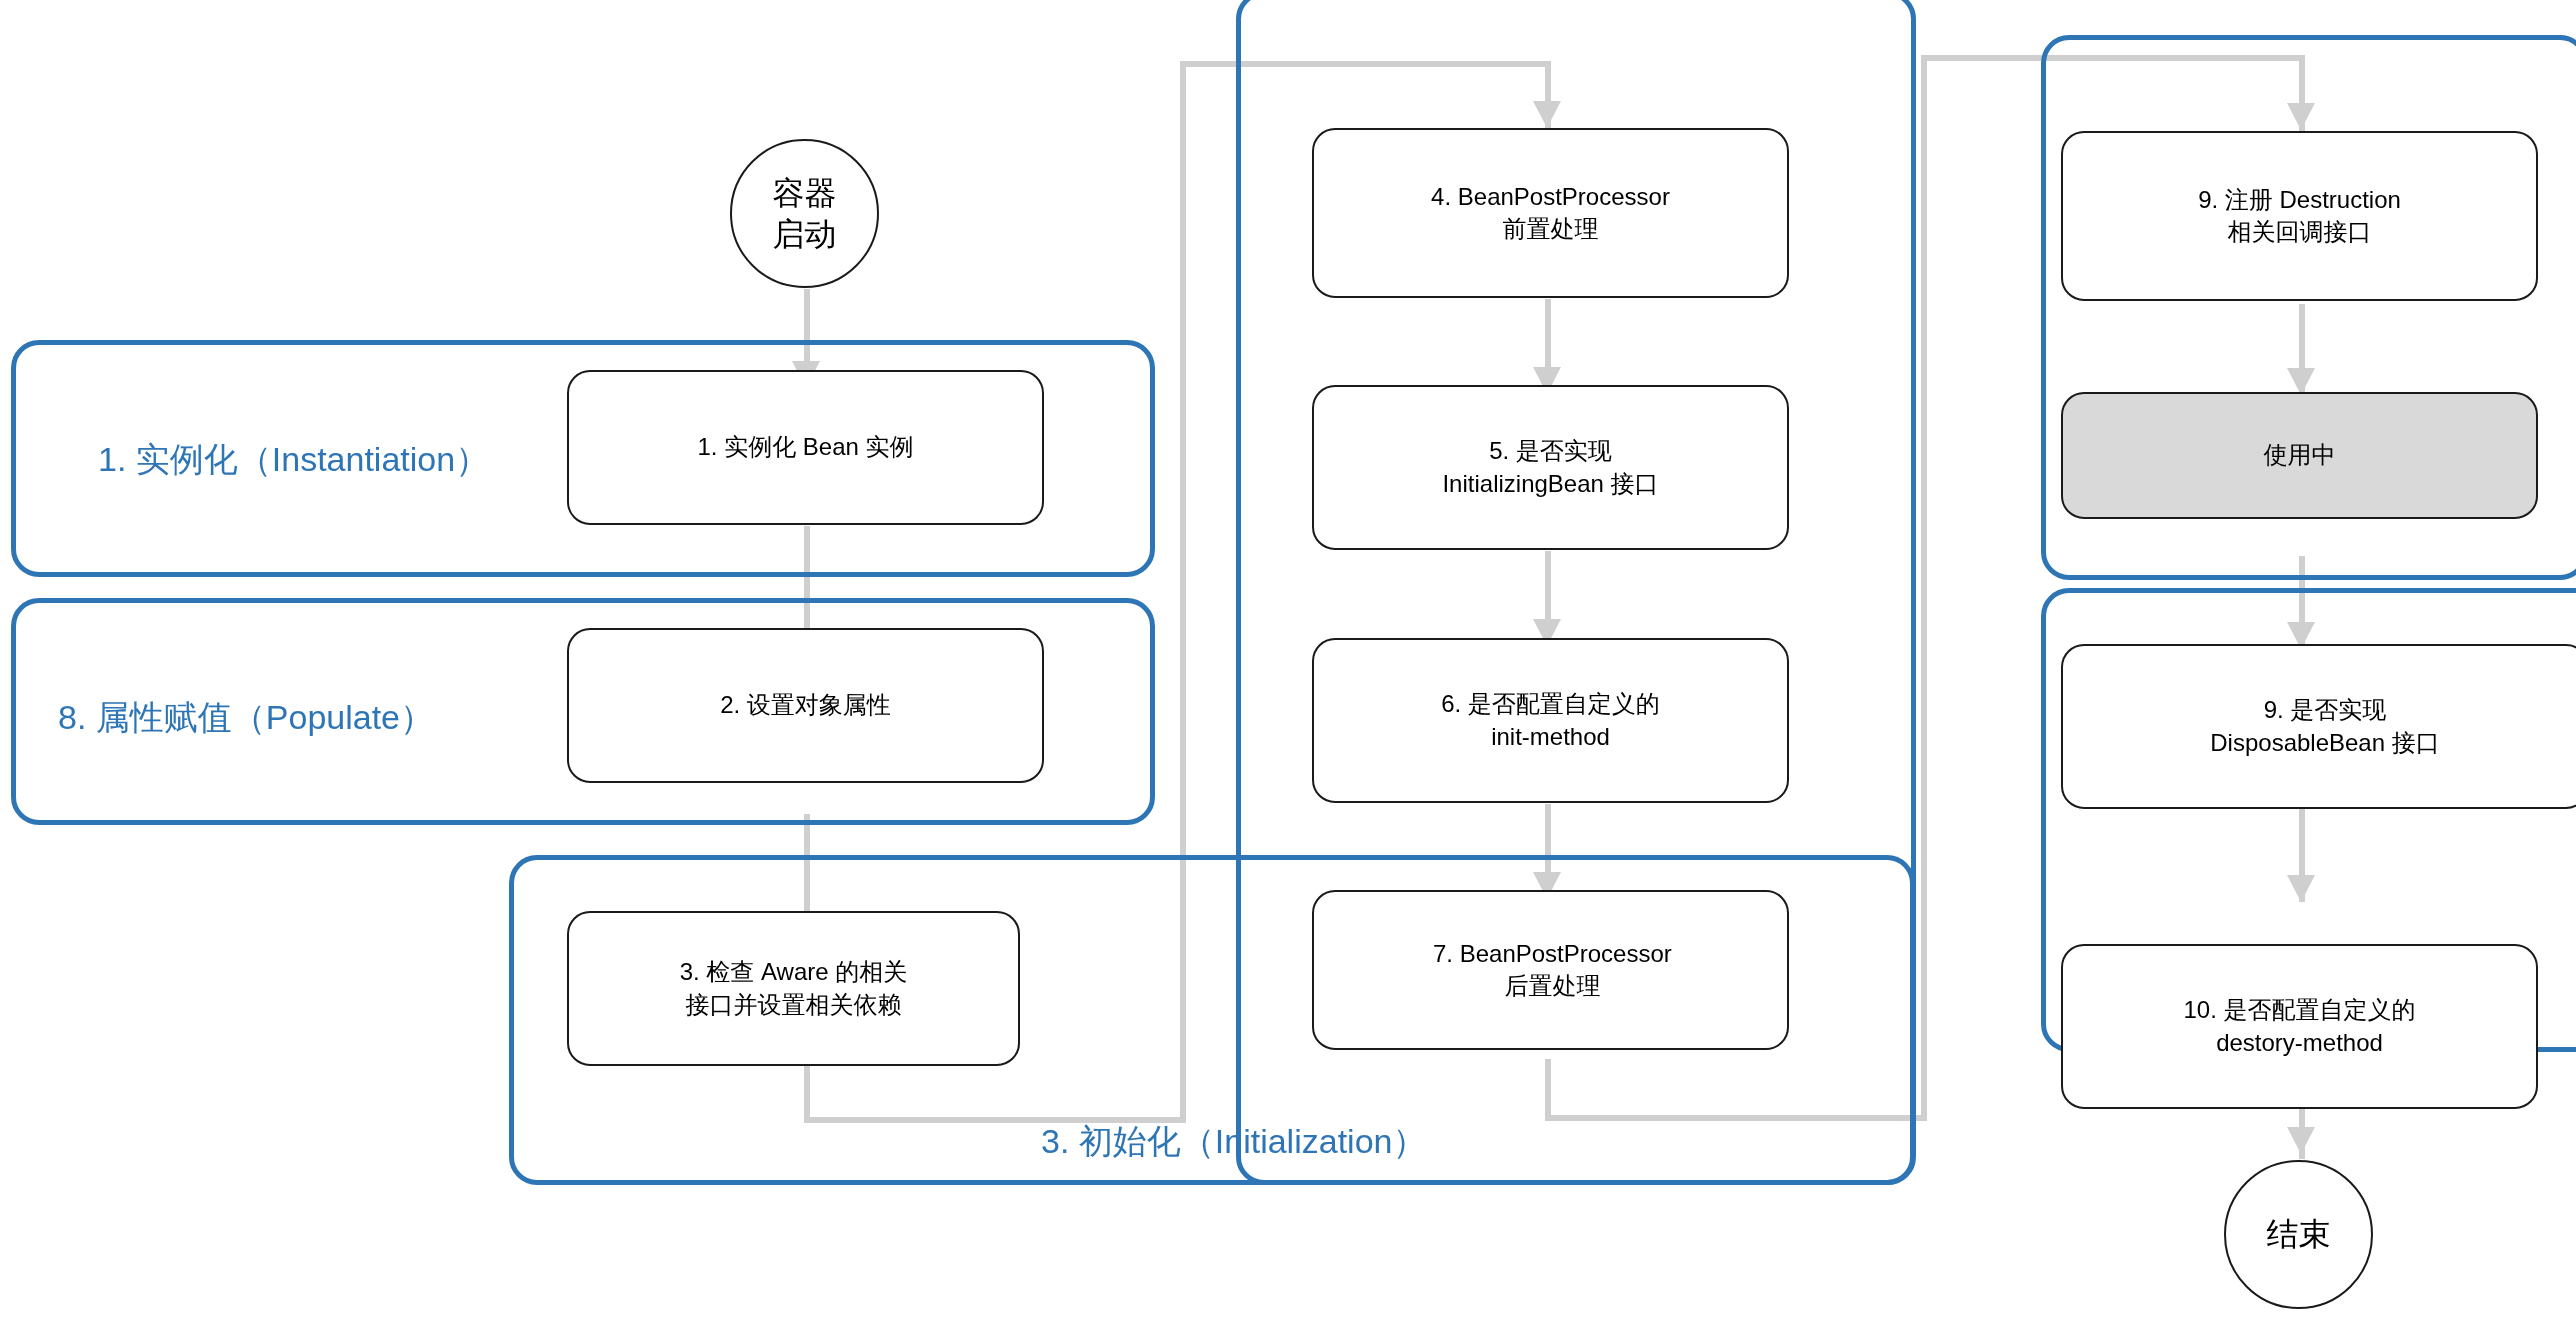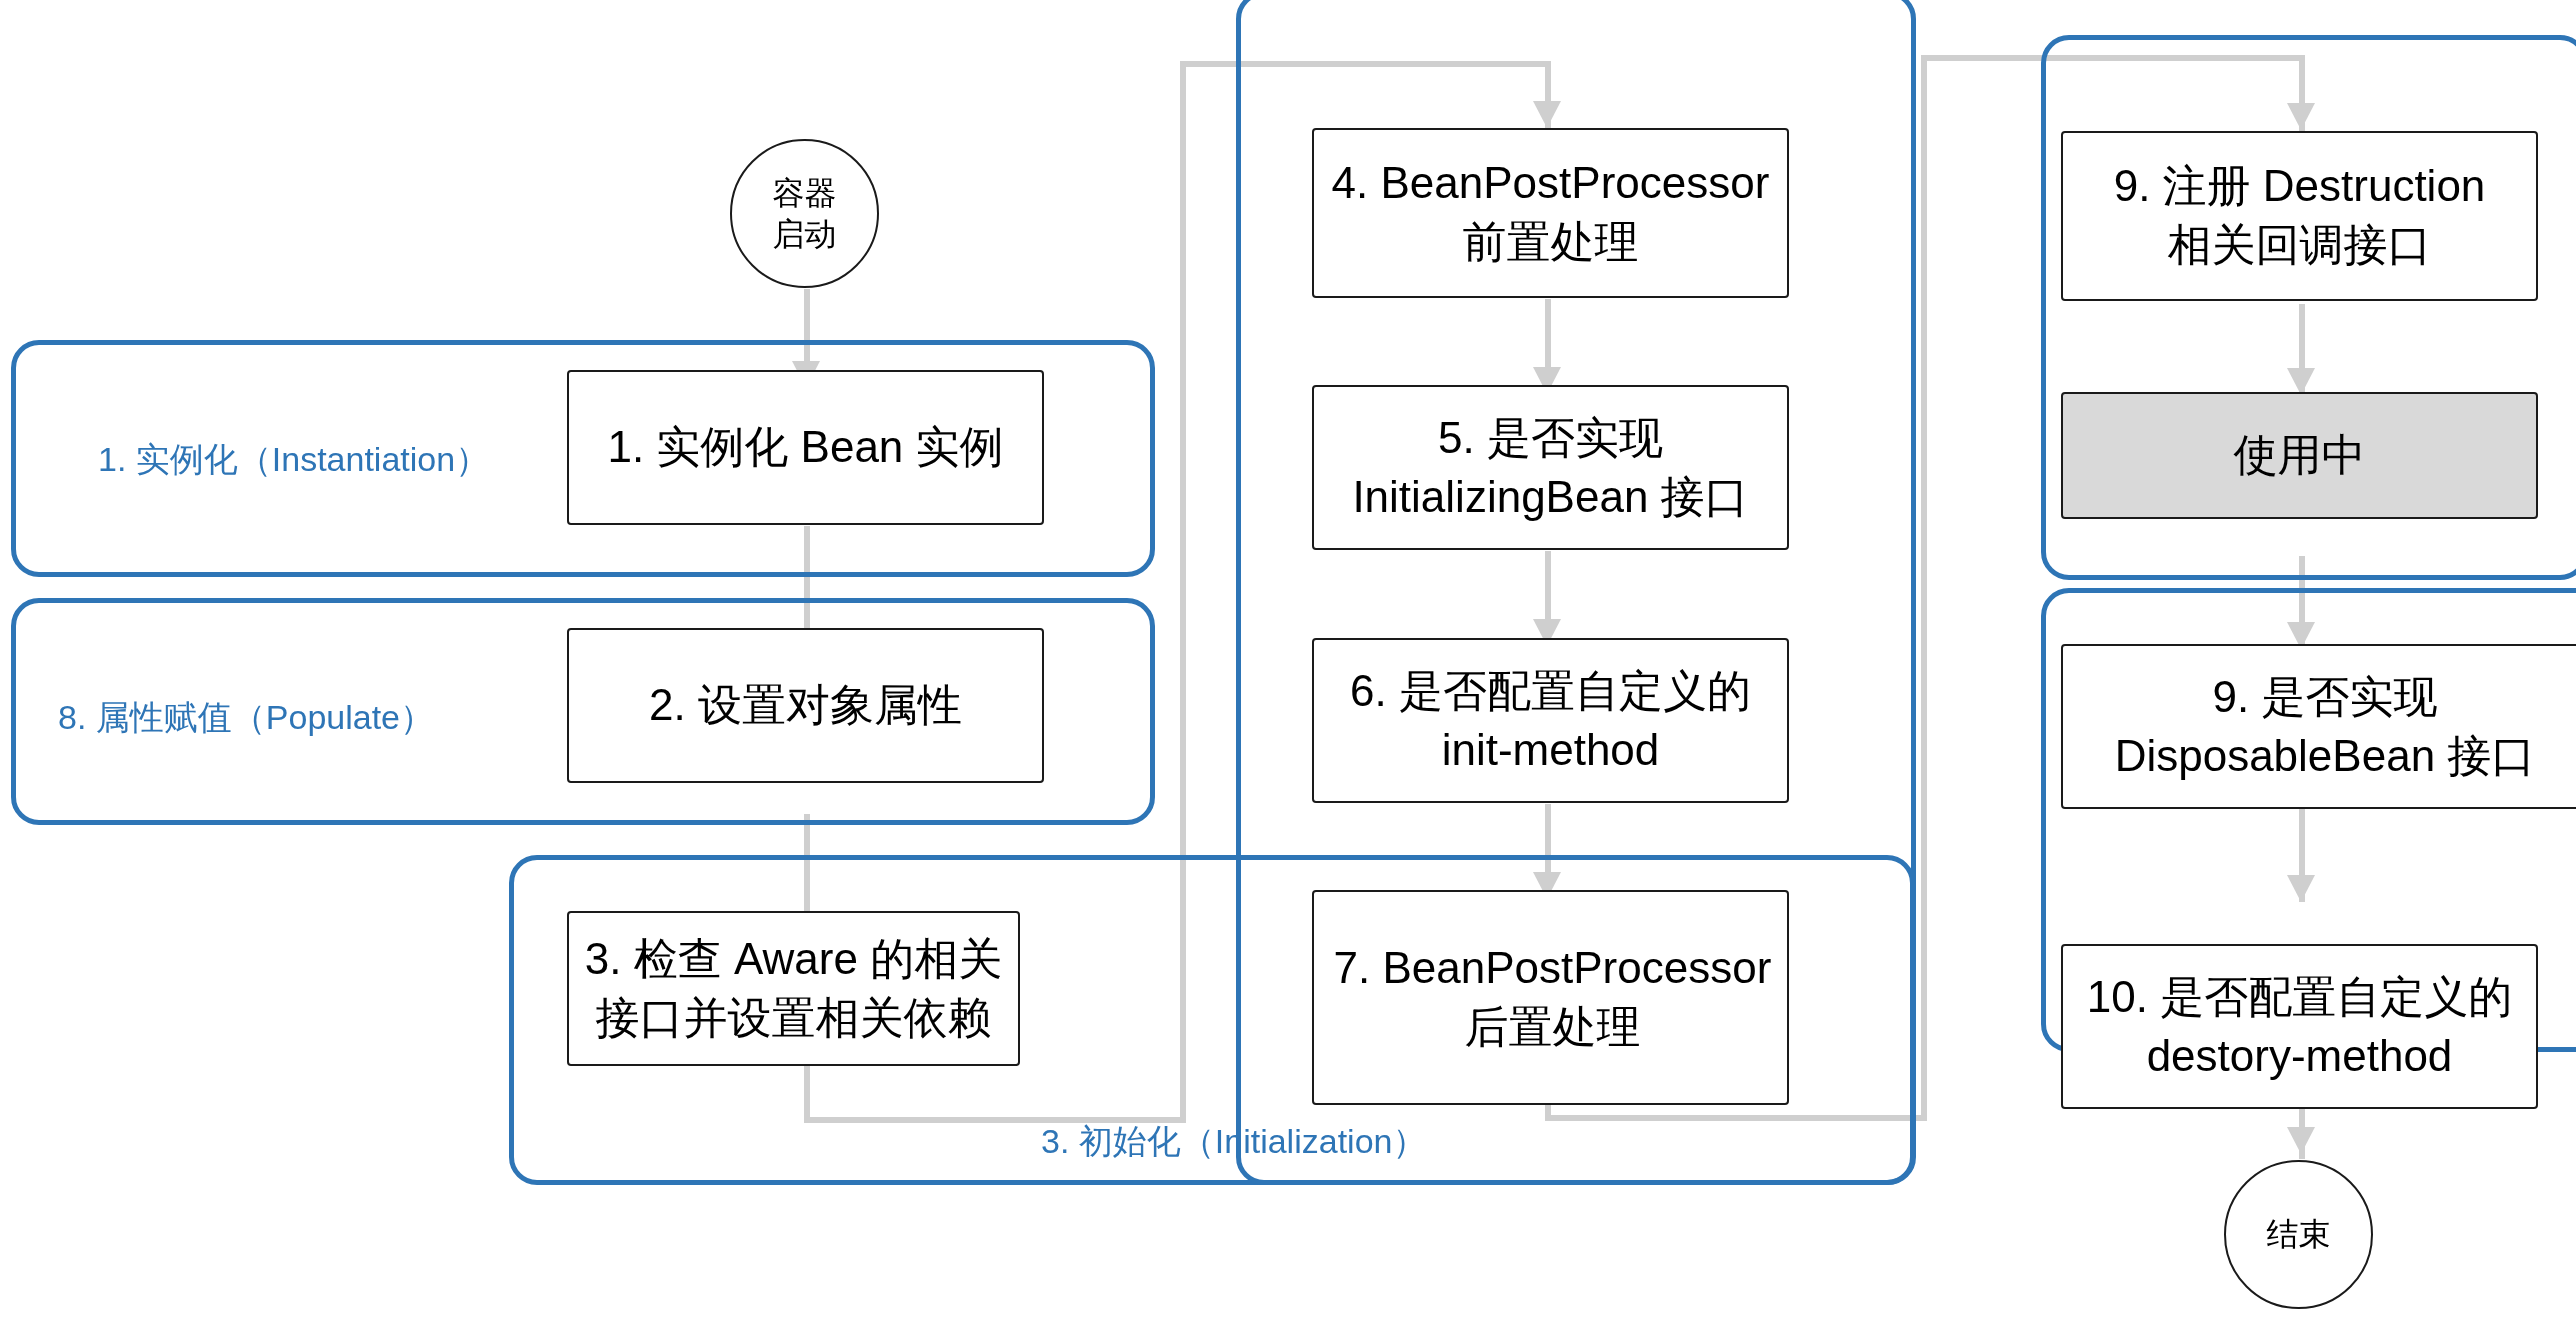--- a/index.html
+++ b/index.html
@@ -25,28 +25,28 @@
     border: 5.7px solid var(--blue, #2E75B6);
     border-radius: 28px;
     background: transparent;
   }
 
   
   .node {
     position: absolute;
     box-sizing: border-box;
     border: 2.6px solid #1a1a1a;
-    border-radius: 4px;
+    border-radius: 23px;
     background: #ffffff;
     display: flex;
     align-items: center;
     justify-content: center;
     text-align: center;
     color: #000000;
-    font-size: 44px;
+    font-size: 24px;
     line-height: 1.34;
     letter-spacing: 0px;
     white-space: pre-line;
     padding: 3.1px 7.2px;
   }
   .node.filled {
     background: #D9D9D9;
   }
 
   
@@ -174,21 +174,21 @@
 
   <div class="node" style="left:1312px; top:128px; width:477px; height:170px;">4. BeanPostProcessor
 前置处理</div>
 
   <div class="node" style="left:1312px; top:385px; width:477px; height:165px;">5. 是否实现
 InitializingBean 接口</div>
 
   <div class="node" style="left:1312px; top:638px; width:477px; height:165px;">6. 是否配置自定义的
 init-method</div>
 
-  <div class="node" style="left:1312px; top:890px; width:477px; height:215px;padding-left:11px;">7. BeanPostProcessor
+  <div class="node" style="left:1312px; top:890px; width:477px; height:160px;padding-left:11px;">7. BeanPostProcessor
 后置处理</div>
 
   <div class="node" style="left:2061px; top:131px; width:477px; height:170px;">9. 注册 Destruction
 相关回调接口</div>
 
   <div class="node filled" style="left:2061px; top:392px; width:477px; height:127px;">使用中</div>
 
   <div class="node" style="left:2061px; top:644px; width:528px; height:165px;">9. 是否实现
 DisposableBean 接口</div>
 

